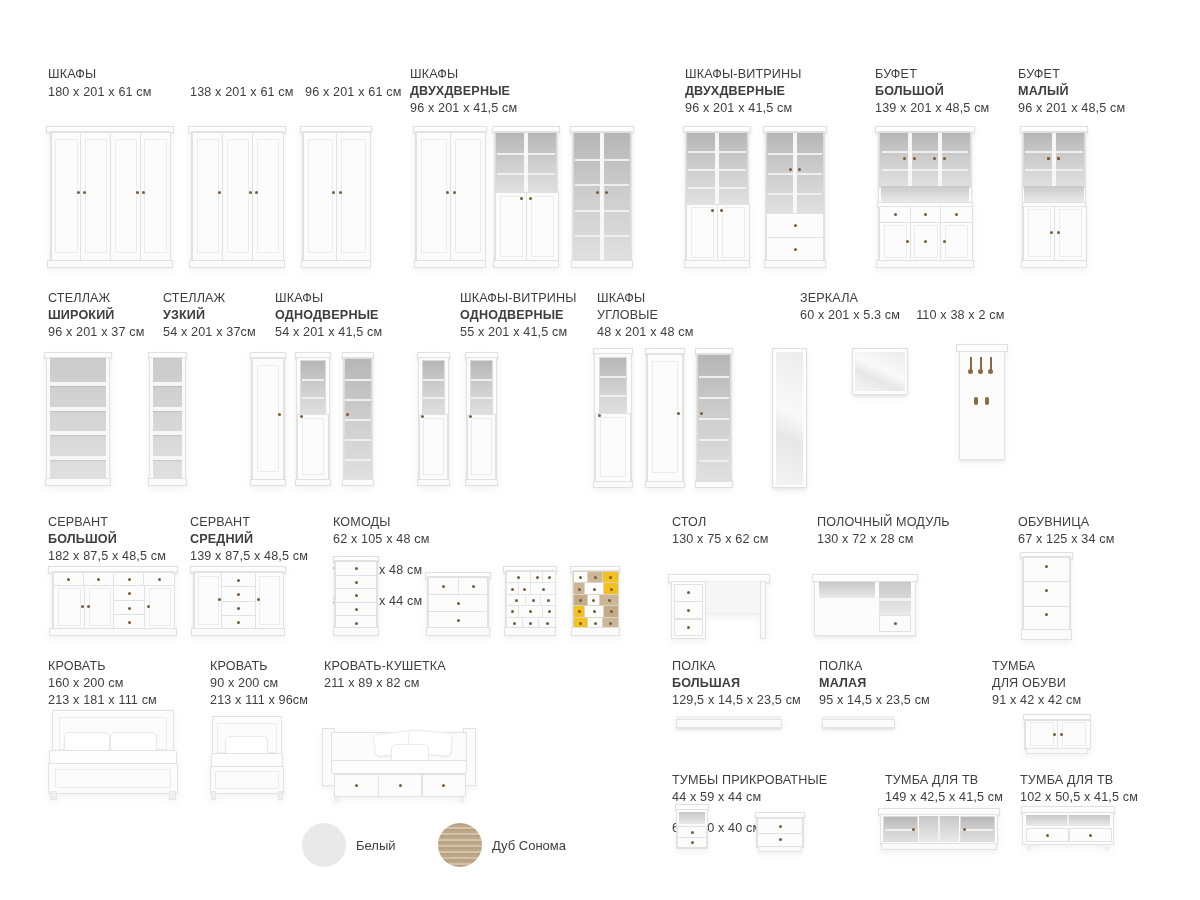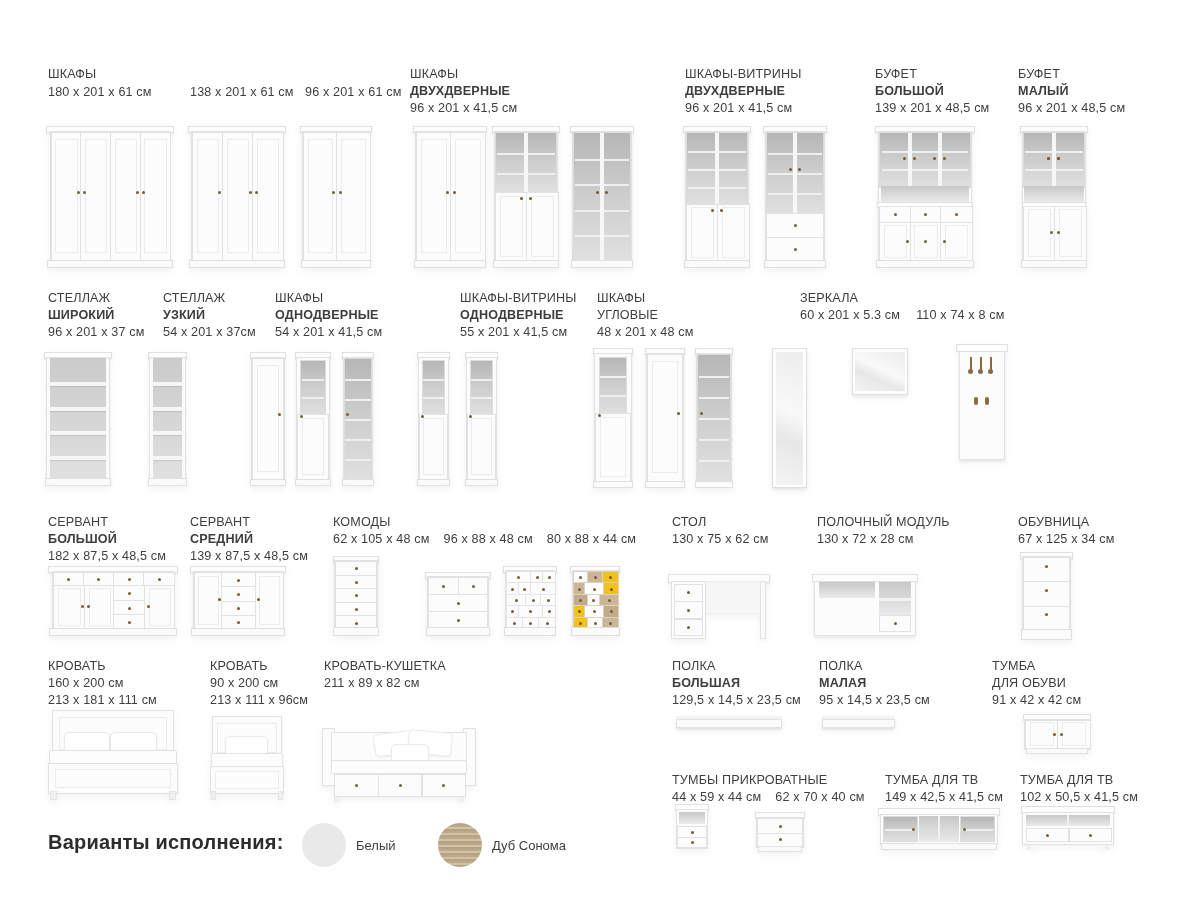--- a/index.html
+++ b/index.html
@@ -5,21 +5,21 @@
   html,body{margin:0;padding:0;background:#fff;}
   .page{position:relative;width:1200px;height:900px;background:#ffffff;
         font-family:"Liberation Sans",sans-serif;overflow:hidden;}
   .abs{position:absolute;}
   .title{font-size:21px;font-weight:700;color:#2c2c2c;letter-spacing:.3px;}
   .vtitle{font-size:20px;font-weight:700;color:#2c2c2c;letter-spacing:.2px;}
   .lbl{position:absolute;font-size:12.6px;line-height:17px;color:#3e3e3e;
        white-space:nowrap;letter-spacing:.15px;}
   .b{font-weight:700;}
   .row{display:flex;}
-  .g14{gap:14px;} .g16{gap:16px;}
+  .g14{gap:14px;flex-direction:column;} .g16{gap:16px;}
   .furn{position:absolute;filter:drop-shadow(0 3px 3px rgba(0,0,0,.05));}
   .swatch{position:absolute;width:44px;height:44px;border-radius:50%;}
   .sw-oak{background-image:repeating-linear-gradient(0deg,
       rgba(140,115,80,.28) 0 2px, rgba(255,255,255,.18) 2px 4px,
       rgba(150,125,90,.22) 4px 6px);}
   .sw-label{position:absolute;font-size:13px;color:#3e3e3e;white-space:nowrap;}
 </style>
 </head>
 <body>
 
@@ -74,21 +74,21 @@
   </div>
   <div class="lbl" style="left:597px;top:290px">
     <div>ШКАФЫ</div>
     <div>УГЛОВЫЕ</div>
     <div>48 x 201 x 48 см</div>
   </div>
   <div class="lbl" style="left:800px;top:290px">
     <div>ЗЕРКАЛА</div>
     <div class="row g16">
       <span>60 x 201 x 5.3 см</span>
-      <span>110 x 74 x 8 см</span>
+      <span>110 x 38 x 2 см</span>
     </div>
   </div>
 
   <div class="lbl" style="left:48px;top:514px">
     <div>СЕРВАНТ</div>
     <div class="b">БОЛЬШОЙ</div>
     <div>182 x 87,5 x 48,5 см</div>
   </div>
   <div class="lbl" style="left:190px;top:514px">
     <div>СЕРВАНТ</div>
@@ -155,21 +155,20 @@
   </div>
   <div class="lbl" style="left:885px;top:772px">
     <div>ТУМБА ДЛЯ ТВ</div>
     <div>149 x 42,5 x 41,5 см</div>
   </div>
   <div class="lbl" style="left:1020px;top:772px">
     <div>ТУМБА ДЛЯ ТВ</div>
     <div>102 x 50,5 x 41,5 см</div>
   </div>
 
-  <div class="abs vtitle" style="left:48px;top:831px">Варианты исполнения:</div>
   <div class="swatch" style="left: 302px; top: 823px; background-color: rgb(233, 233, 233);"></div>
   <div class="sw-label" style="left:356px;top:838px">Белый</div>
   <div class="swatch sw-oak" style="left: 438px; top: 823px; background-color: rgb(200, 180, 150);"></div>
   <div class="sw-label" style="left:492px;top:838px">Дуб Сонома</div>
 
   <div class="furn" style="left:46px;top:126px;width:128px;height:142px">
       <div style="position: absolute; left: 0px; right: 0px; top: 0px; height: 5px; background: rgb(253, 253, 253); border: 1px solid rgb(224, 224, 224); box-shadow: rgba(0, 0, 0, 0.07) 0px 1px 2px;"></div>
       <div style="position: absolute; inset: 5px 3%; background: rgb(252, 252, 252); border: 1px solid rgb(226, 226, 226); box-shadow: rgba(0, 0, 0, 0.05) 0px 2px 3px;">
         <div style="position: absolute; background: rgb(252, 252, 252); border: 1px solid rgb(226, 226, 226); left: 0%; width: 25%; top: 0px; bottom: 0px;">
           <div style="position: absolute; inset: 5% 12% 6%; border: 1px solid rgb(236, 236, 236);"></div>

